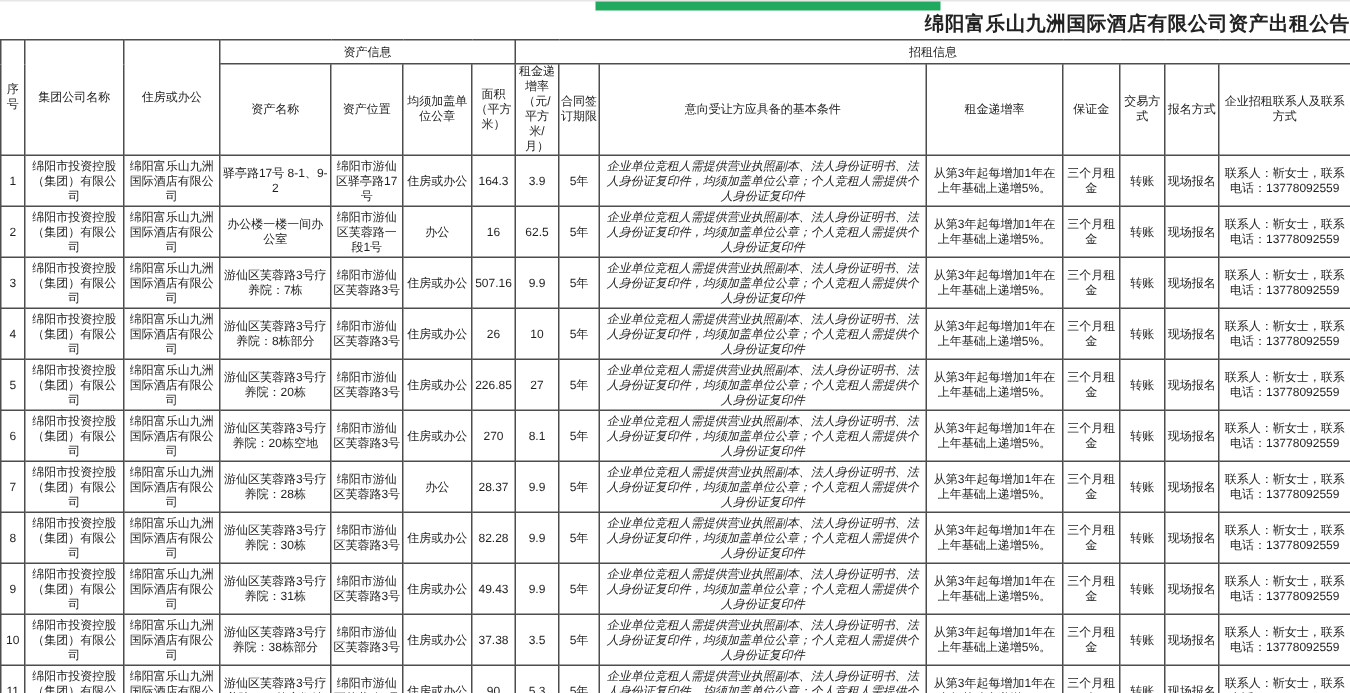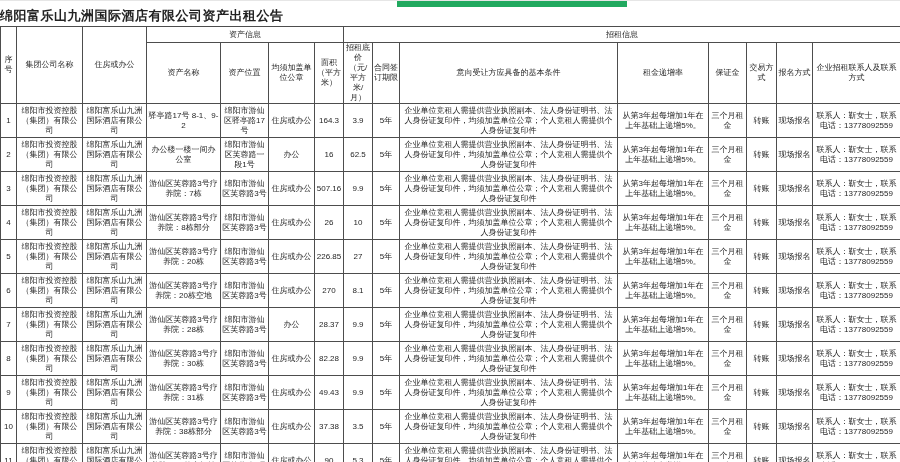--- a/index.html
+++ b/index.html
@@ -18,21 +18,21 @@
     border-top: 1px solid #e6e6e6;
   }
   .green-strip {
     position: absolute;
     left: 397px; top: 0;
     width: 230px; height: 6px;
   }
   .title {
     position: absolute;
     left: 0; top: 6px; width: 900px;
-    text-align: left;
+    text-align: right;
     font-size: 13px;
     font-weight: bold;
     color: #222;
     letter-spacing: 0.5px;
   }
   table.assets {
     border-collapse: collapse;
     table-layout: fixed;
     width: 900px;
     margin-top: 0;
@@ -48,20 +48,21 @@
     overflow: hidden;
     word-break: break-all;
   }
   tr.hrow1 { height: 16px; }
   tr.hrow2 { height: 26px; }
   tr.data-row { height: 34px; }
   td.cell-conditions {
     text-align: left;
     padding: 0 3px;
     font-size: 7.5px;
+    font-style: italic;
   }
   td.cell-contact {
     text-align: left;
     padding: 0 3px;
     font-size: 7.5px;
   }
 </style>
 </head>
 <body>
 
@@ -94,21 +95,21 @@
       <th rowspan="2">集团公司名称</th>
       <th rowspan="2">住房或办公</th>
       <th colspan="4">资产信息</th>
       <th colspan="8">招租信息</th>
     </tr>
     <tr class="hrow2">
       <th>资产名称</th>
       <th>资产位置</th>
       <th>均须加盖单位公章</th>
       <th>面积（平方米）</th>
-      <th>招租底价（元/平方米/月）</th>
+      <th>租金递增率（元/平方米/月）</th>
       <th>合同签订期限</th>
       <th>意向受让方应具备的基本条件</th>
       <th>租金递增率</th>
       <th>保证金</th>
       <th>交易方式</th>
       <th>报名方式</th>
       <th>企业招租联系人及联系方式</th>
     </tr>
   </thead>
   <tbody>

